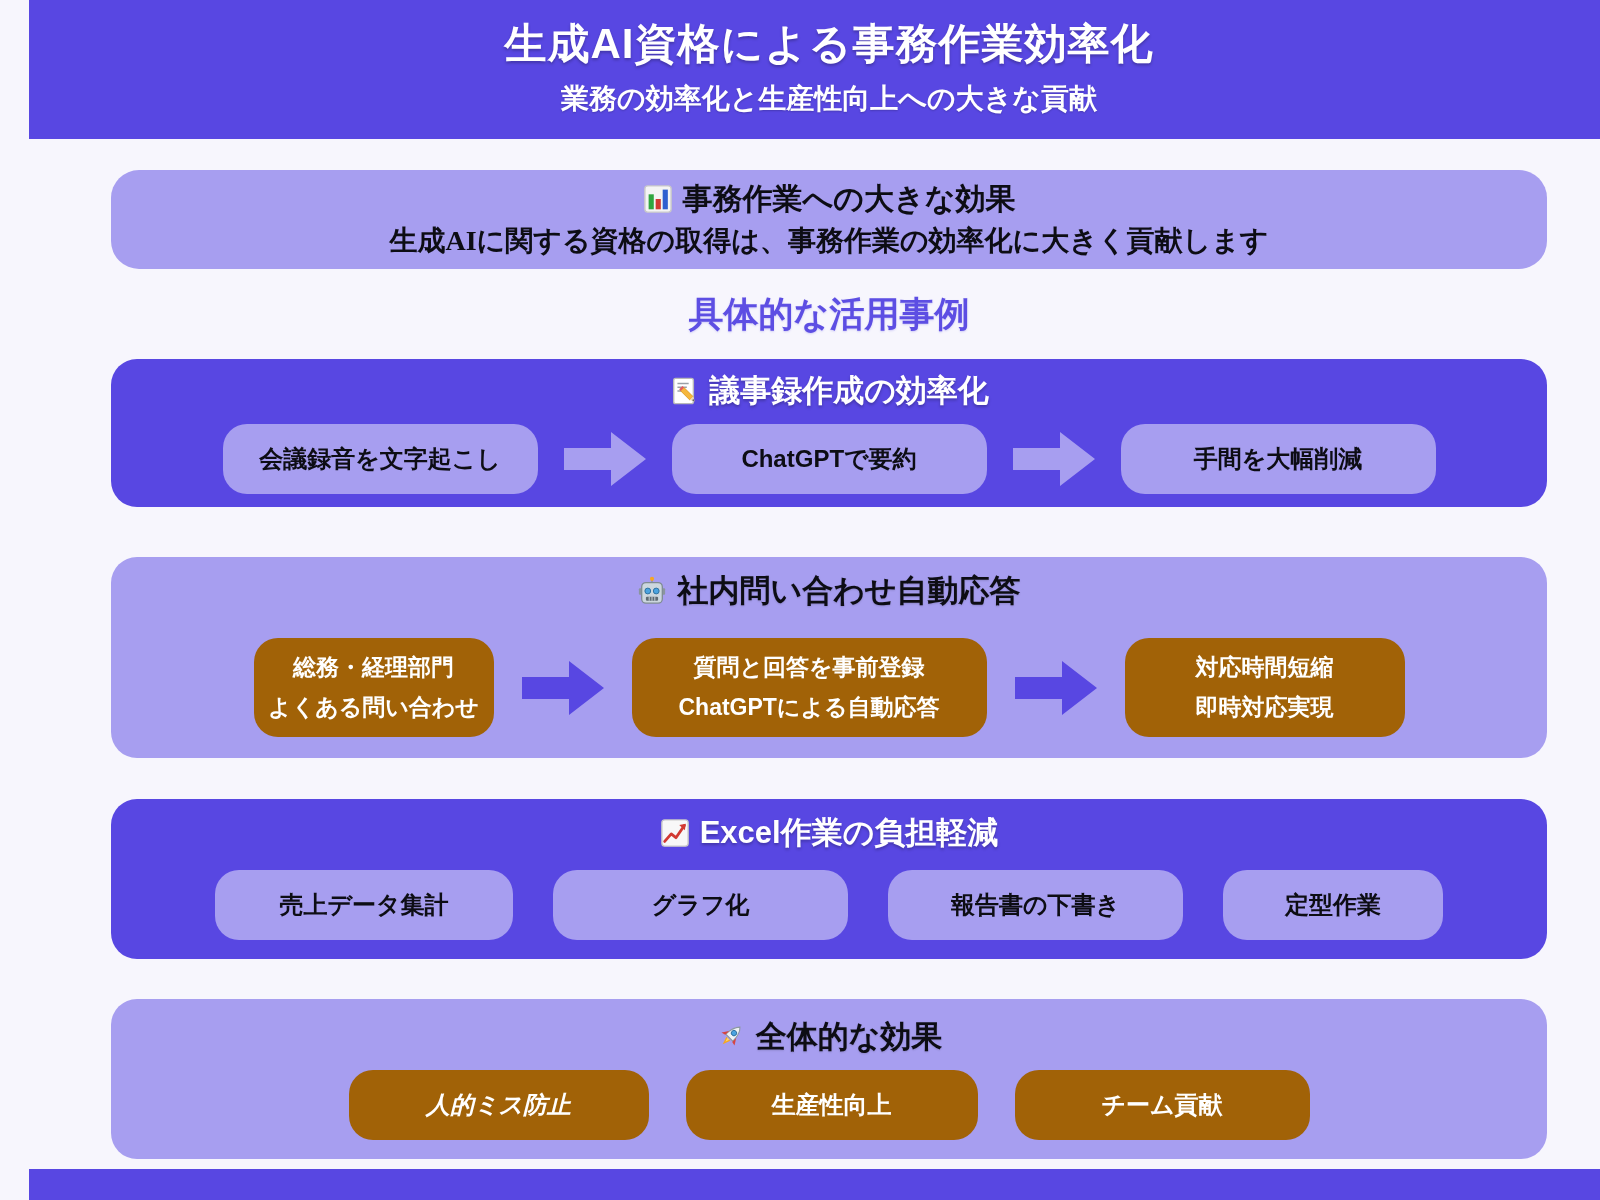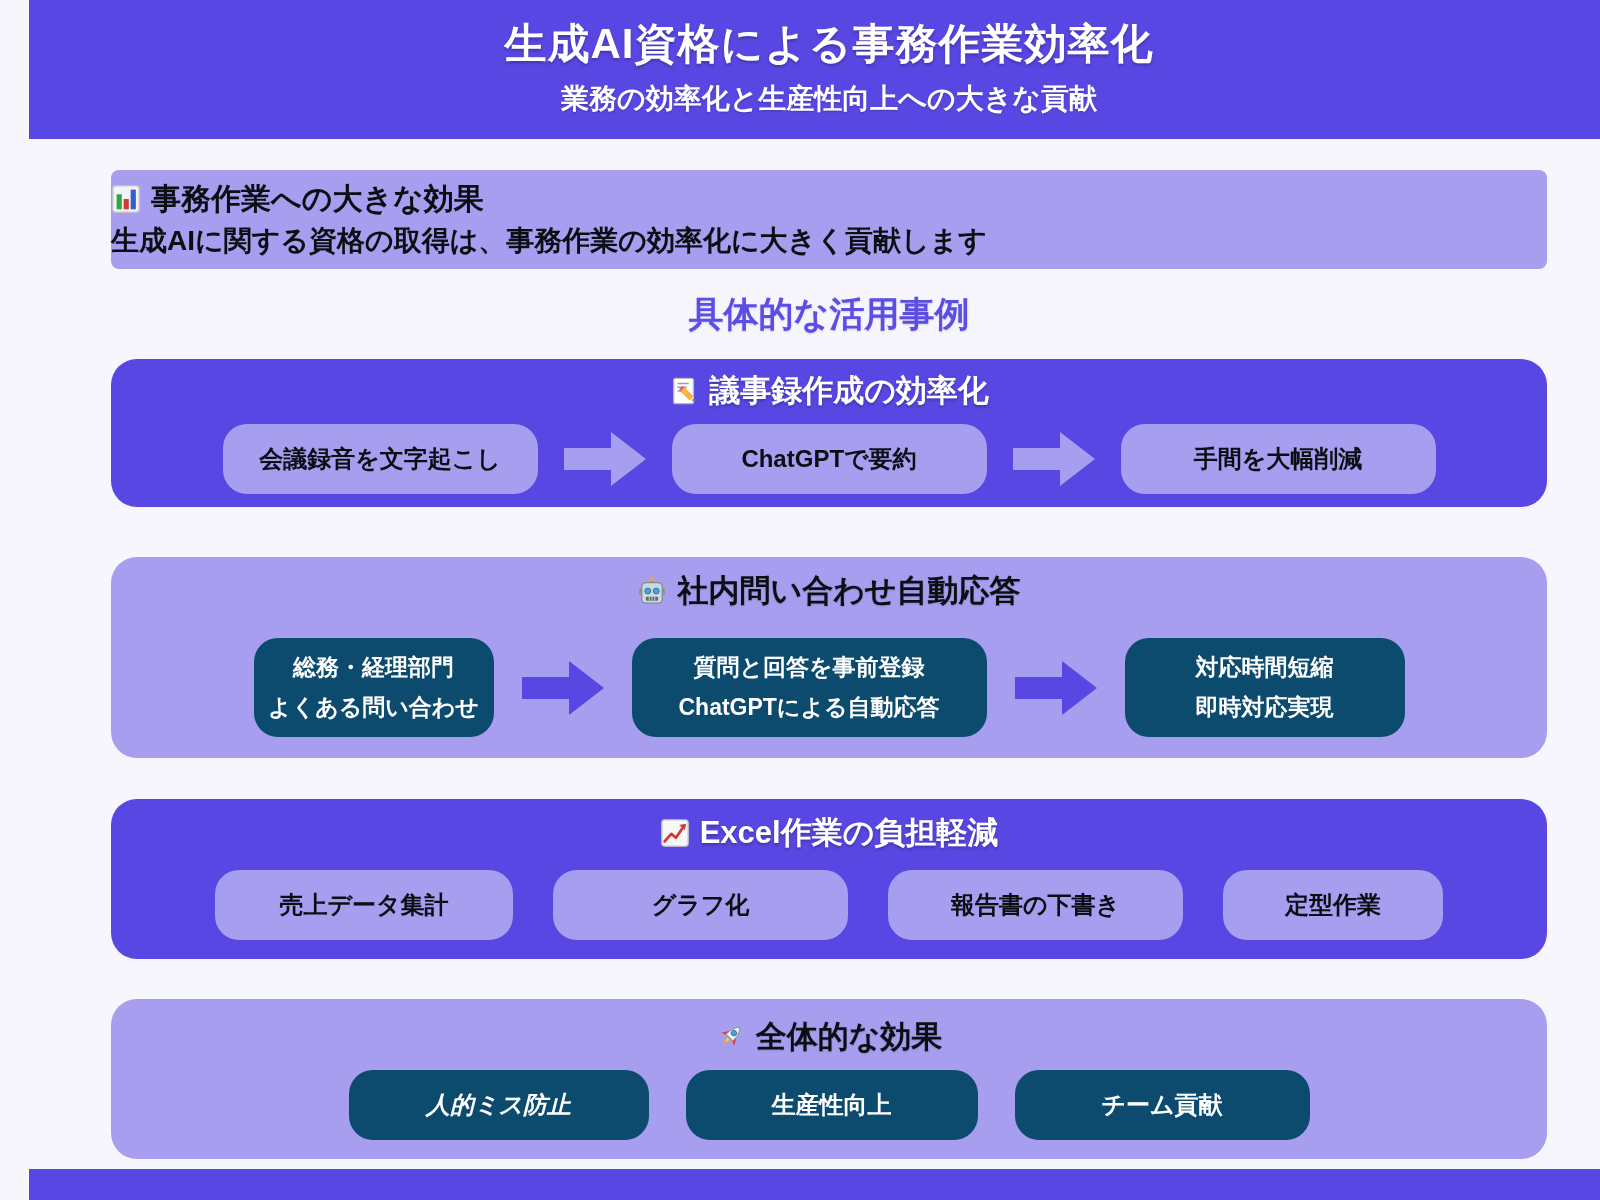--- a/index.html
+++ b/index.html
@@ -43,27 +43,28 @@
     font-weight: bold;
     margin-top: 12px;
     text-shadow: 0 1px 2px rgba(0,0,0,0.2);
   }
 
   
   .banner {
     margin: 31px 82px 0 82px;
     height: 99px;
     background: #a79ef0;
-    border-radius: 8px;
+    border-radius: 28px;
     color: #0d0d14;
     display: flex;
     flex-direction: column;
-    align-items: flex-start;
-    justify-content: center;
-    flex: 0 0 auto;
+    align-items: center;
+    justify-content: center;
+    flex: 0 0 auto;
+    font-family: Liberation Serif, serif;
   }
   .banner-title {
     font-size: 30px;
     font-weight: bold;
     display: flex;
     align-items: center;
     gap: 10px;
     line-height: 1.15;
   }
   .banner-desc {
@@ -119,21 +120,21 @@
   .box {
     display: flex;
     flex-direction: column;
     align-items: center;
     justify-content: center;
     border-radius: 24px;
     font-weight: bold;
     text-align: center;
   }
   .box.light-box { background: #a79ef0; color: #0d0d14; }
-  .box.dark-box  { background: #0c4a6e; color: #ffffff; }
+  .box.dark-box  { background: #a16207; color: #ffffff; }
 
   
   #section-minutes { height: 148px; margin-bottom: 50px; padding-top: 15px; box-sizing: border-box; }
   #section-minutes .row { margin-top: 16px; gap: 26px; }
   #section-minutes .box { width: 315px; height: 70px; font-size: 24px; }
 
   
   #section-inquiry { height: 201px; margin-bottom: 41px; padding-top: 17px; box-sizing: border-box; }
   #section-inquiry .row { margin-top: 30px; gap: 28px; }
   #section-inquiry .box { height: 99px; font-size: 23px; gap: 14px; }

